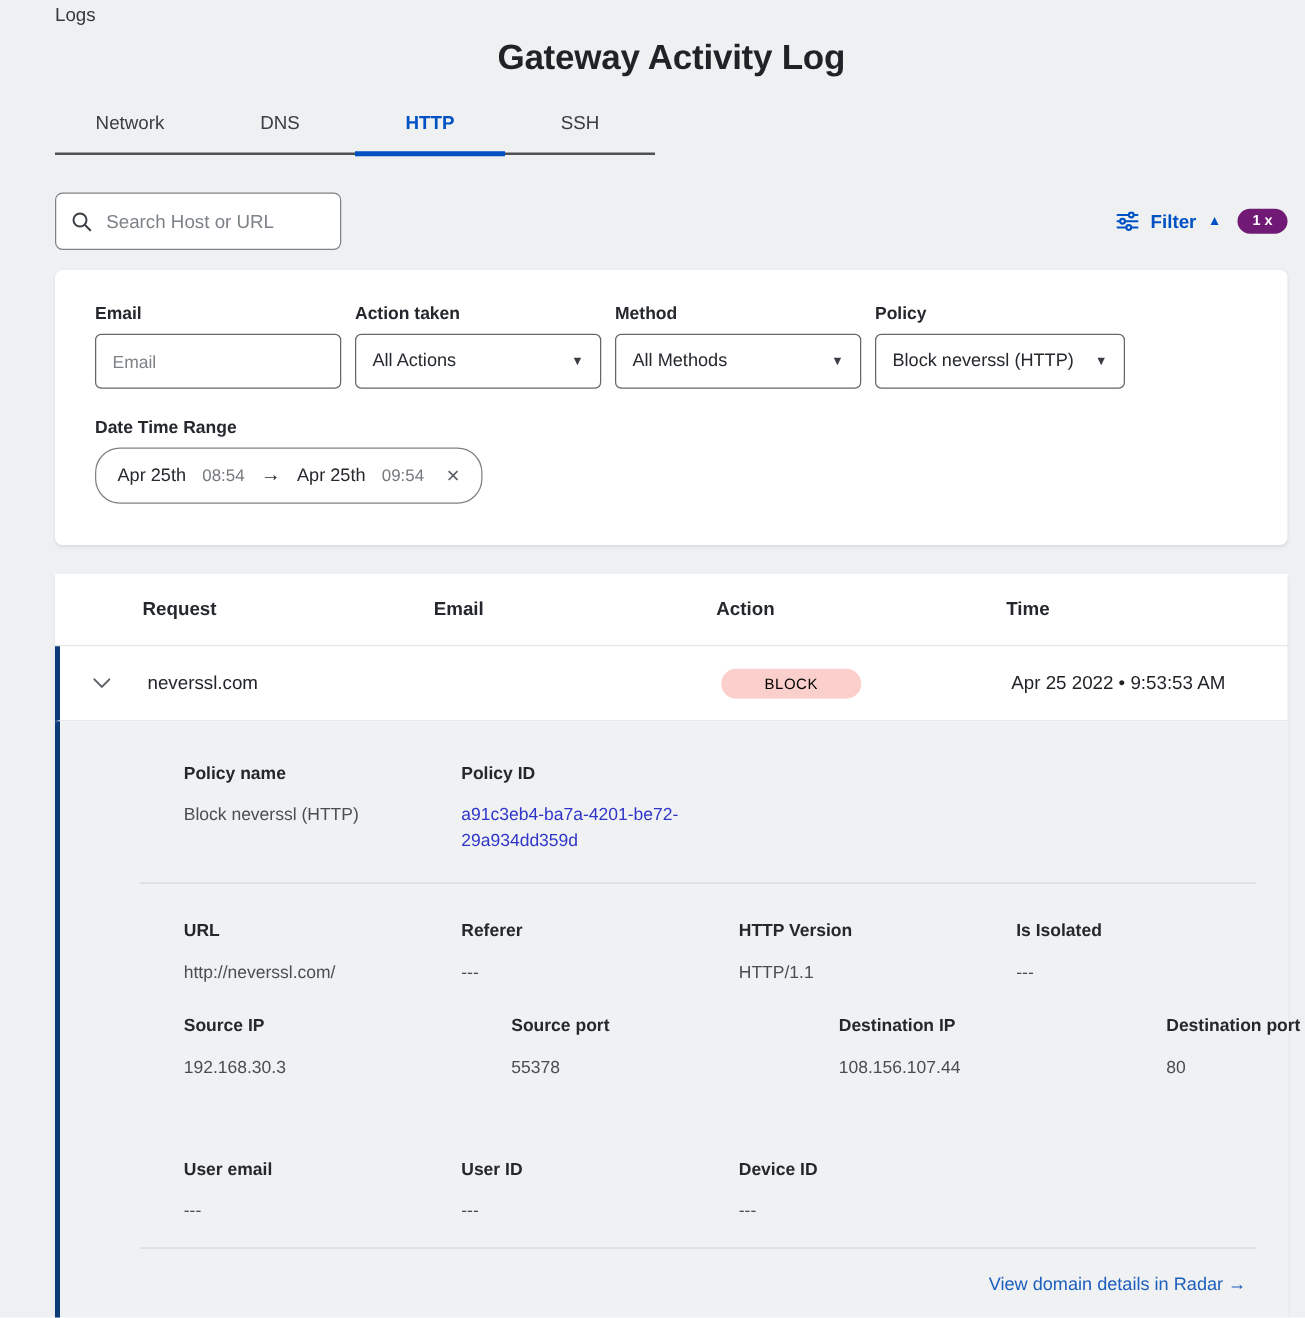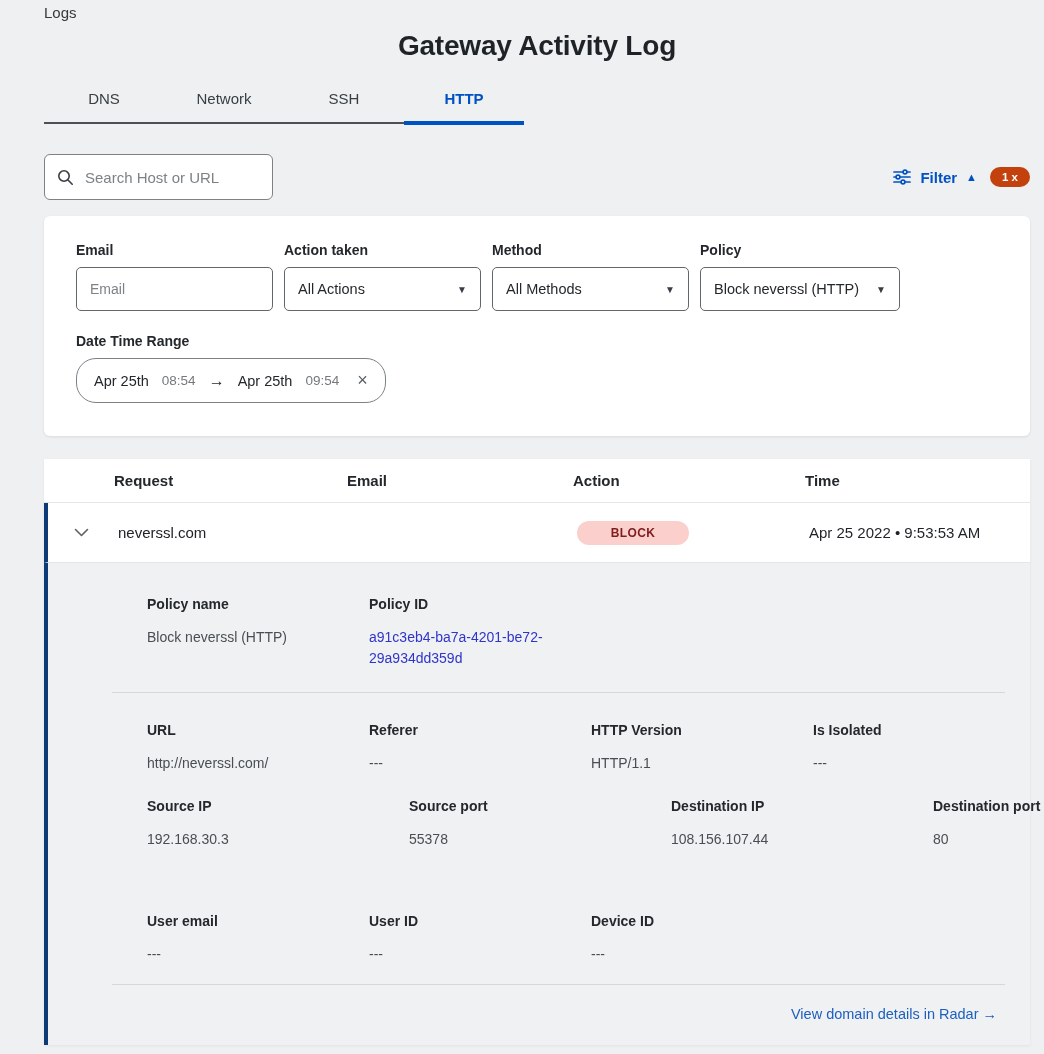--- a/index.html
+++ b/index.html
@@ -23,45 +23,45 @@
   .tab.active::after { content:""; position:absolute; left:0; right:0; bottom:-3px; height:4px; background:#0051c3; }
 
   
   .search-row { margin-top:30px; display:flex; justify-content:space-between; align-items:center; }
   .search-box { width:229px; height:46px; background:#fff; border:1px solid #7d8287; border-radius:6px; display:flex; align-items:center; padding:0 12px; gap:9px; }
   .search-box input { border:none; outline:none; font-size:15px; color:#333; width:100%; background:transparent; font-family:inherit; }
   input::placeholder { color:#7d8287; }
   .filter-controls { display:flex; align-items:center; gap:9px; cursor:pointer; }
   .filter-label { color:#0051c3; font-weight:700; font-size:15px; }
   .caret-up { color:#0051c3; font-size:11px; line-height:1; }
-  .filter-badge { background:#c2410c; color:#fff; font-size:11.5px; font-weight:700; border-radius:12px; padding:4px 12px; margin-left:4px; }
+  .filter-badge { background:#701a75; color:#fff; font-size:11.5px; font-weight:700; border-radius:12px; padding:4px 12px; margin-left:4px; }
 
   
   .filter-card { margin-top:16px; background:#fff; border-radius:6px; box-shadow:0 1px 3px rgba(0,0,0,0.09); padding:26px 32px 33px; }
   .filter-fields { display:flex; gap:11px; }
   .field-label { font-weight:700; font-size:14px; color:#24282c; margin-bottom:9px; }
   .text-input { width:197px; height:44px; border:1px solid #62676c; border-radius:5px; padding:0 13px; font-size:14px; color:#333; outline:none; font-family:inherit; background:#fff; }
   .select { width:197px; height:44px; border:1px solid #62676c; border-radius:5px; padding:0 13px; background:#fff; display:flex; justify-content:space-between; align-items:center; font-size:14.5px; color:#24282c; cursor:pointer; }
   .select.wide { width:200px; }
   .select .arrow { font-size:10px; color:#393e44; }
   .daterange-group { margin-top:22px; }
   .daterange { display:inline-flex; align-items:center; gap:13px; height:45px; border:1px solid #7d8287; border-radius:20px; padding:0 17px; background:#fff; cursor:pointer; }
   .dr-date { font-size:14.5px; color:#24282c; }
   .dr-time { font-size:13.5px; color:#75797e; }
   .dr-arrow { font-size:16px; color:#24282c; }
   .dr-close { font-size:18px; color:#5b6065; margin-left:5px; cursor:pointer; }
 
   
   .table { margin-top:23px; background:#fff; box-shadow:0 1px 3px rgba(0,0,0,0.06); }
   .tgrid { display:grid; grid-template-columns:70px 233px 226px 232px auto; align-items:center; }
-  .thead { height:44px; border-bottom:1px solid #e5e6e7; font-weight:700; font-size:15px; color:#24282c; }
+  .thead { height:58px; border-bottom:1px solid #e5e6e7; font-weight:700; font-size:15px; color:#24282c; }
   .th-request { grid-column:2; } .th-email { grid-column:3; } .th-action { grid-column:4; } .th-time { grid-column:5; }
   .trow { height:60px; border-left:4px solid #0c3b77; border-bottom:1px solid #e5e6e7; font-size:15px; cursor:pointer; }
   .chev-cell { display:flex; justify-content:center; margin-left:-4px; }
-  .badge-block { display:inline-block; background:#fbd0cc; color:#7f1d1d; font-size:12px; font-weight:700; letter-spacing:0.4px; width:112px; text-align:center; padding:5px 0; border-radius:13px; }
+  .badge-block { display:inline-block; background:#fbd0cc; color:#000000; font-size:12px; font-weight:400; letter-spacing:0.4px; width:112px; text-align:center; padding:5px 0; border-radius:13px; }
   .row-time { color:#1f2226; }
 
   
   .expanded { border-left:4px solid #0c3b77; background:#f0f1f2; height:482px; padding-top:33px; }
   .detail-grid { display:grid; grid-template-columns:222px 222px 222px 222px; padding-left:99px; align-items:start; }
   .dlabel { font-weight:700; font-size:14px; color:#24282c; margin-bottom:15px; }
   .dvalue { font-size:14px; color:#494e53; line-height:21px; }
   .link-id { color:#2f35c9; width:192px; overflow-wrap:break-word; cursor:pointer; }
   .divider { border-top:1px solid #d6d7d8; margin:23px 25px 29px 64px; }
   .sec { margin-bottom:0; }
@@ -72,24 +72,24 @@
 </style>
 </head>
 <body>
 
 <div class="content">
 
   <div class="breadcrumb">Logs</div>
   <div class="page-title">Gateway Activity Log</div>
 
   <div class="tabbar">
+    <div class="tab">Network</div>
     <div class="tab">DNS</div>
-    <div class="tab">Network</div>
+    <div class="tab active">HTTP</div>
     <div class="tab">SSH</div>
-    <div class="tab active">HTTP</div>
   </div>
 
   <div class="search-row">
     <div class="search-box">
       <span style="display:flex;">
         <svg width="17" height="17" viewBox="0 0 17 17" fill="none">
           <circle cx="7" cy="7" r="5.2" stroke="#393e44" stroke-width="1.6"></circle>
           <line x1="11" y1="11" x2="15.2" y2="15.2" stroke="#393e44" stroke-width="1.6" stroke-linecap="round"></line>
         </svg>
       </span>

